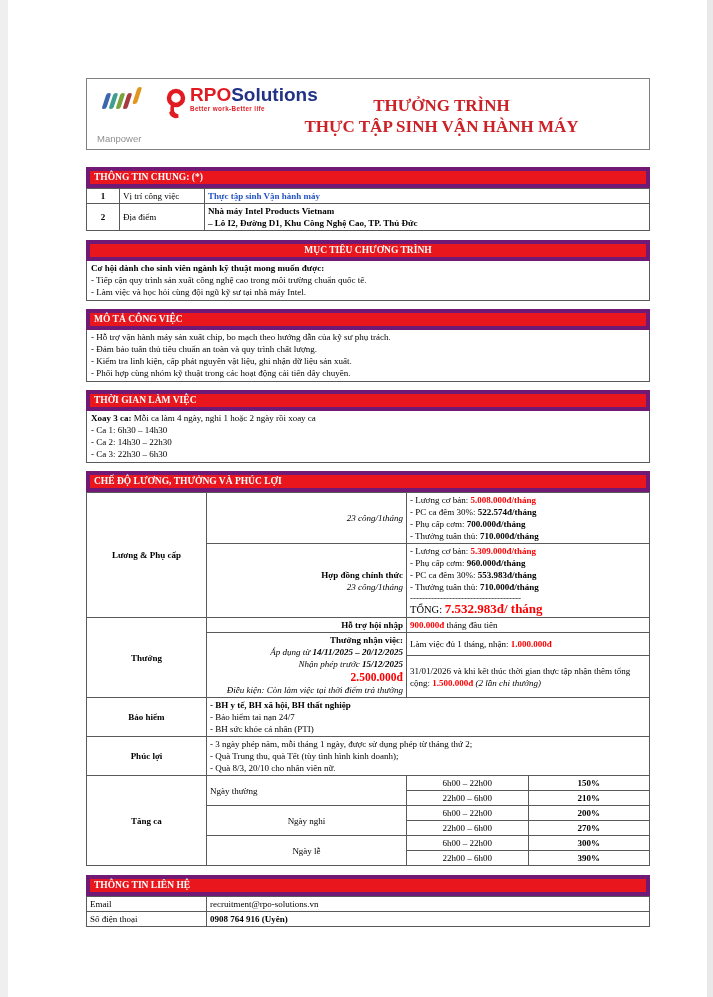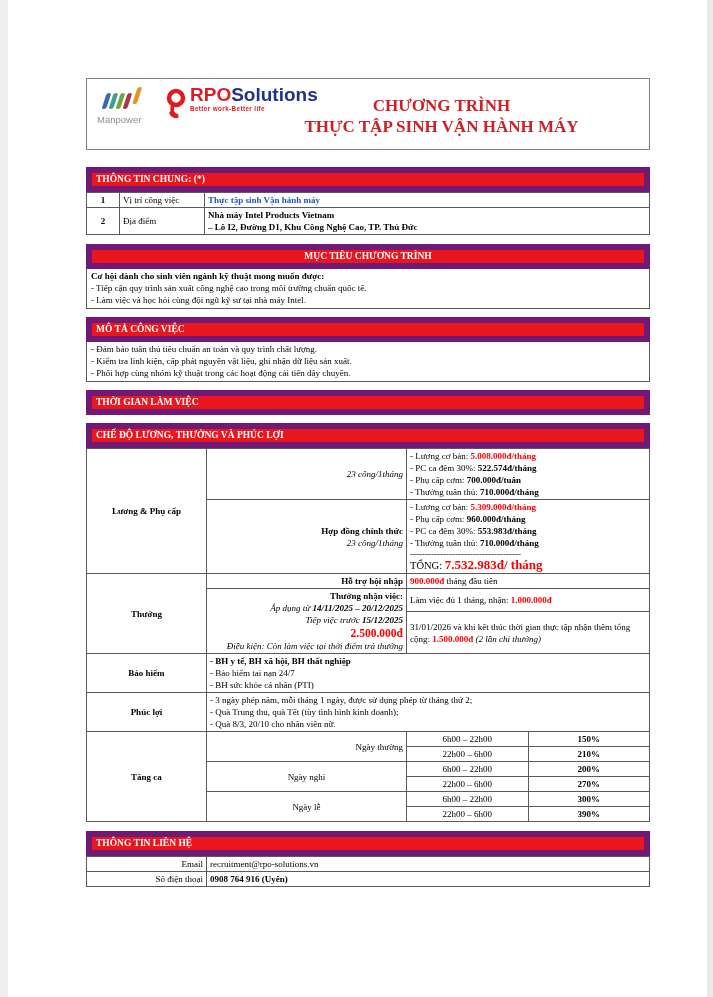--- a/index.html
+++ b/index.html
@@ -4,33 +4,33 @@
 <style>
   * { margin:0; padding:0; box-sizing:border-box; }
   body { background:#f2f2f2; font-family:"Liberation Serif","DejaVu Serif",serif; color:#000; }
   .sheet { position:relative; width:713px; height:997px; background:#ffffff;
            border-left:8px solid #efefef; border-right:6px solid #e9e9e9; overflow:hidden; }
   .doc { position:absolute; left:78px; top:78px; width:564px; font-size:9px; line-height:12px; }
 
   
   .title-box { border:1px solid #808080; height:72px; display:flex; padding:7px 8px 0 10px; }
   .logos { width:200px; display:flex; gap:16px; align-items:flex-start; }
-  .mp-logo { display:flex; flex-direction:column; }
+  .mp-logo { display:flex; flex-direction:column;gap:19px; }
   .mp-name { font-family:"Liberation Sans","DejaVu Sans",sans-serif; color:#8f8f8f; font-size:9.5px; margin-top:1px; }
   .rpo-logo { display:flex; align-items:flex-start; gap:3px; margin-top:2px; }
   .rpo-text { display:flex; flex-direction:column; line-height:13px; font-family:"Liberation Sans","DejaVu Sans",sans-serif; }
   .rpo-line1 { font-weight:bold; font-size:19px; }
   .rpo-r { color:#e11b22; } .rpo-s { color:#223386; }
   .rpo-tag { color:#e11b22; font-weight:bold; font-size:6.3px; letter-spacing:.4px; margin-top:1px; }
   .titles { flex:1; text-align:center; padding:9px 55px 0 0; }
   .title-red { color:#cc2127; font-weight:bold; font-size:17px; line-height:21px; }
 
   
   .bar { background:#e9161d; color:#fff; font-weight:bold; font-size:9.5px; line-height:11px;
-         padding:1px 4px; border:6px solid #701a75; }
+         padding:1px 4px; border:4px solid #701a75; }
   .bar.center { text-align:center; }
   .box { border:1px solid #5a5a5a; border-top:none; padding:1px 4px 2px 4px; }
   .gap8 { height:8px; } .gap9 { height:9px; } .gap17 { height:17px; }
 
   table { border-collapse:collapse; width:100%; table-layout:fixed; }
   td { border:1px solid #5a5a5a; padding:1px 3px; vertical-align:middle; font-size:9px; line-height:12px; }
 
   .ttc-num { width:33px; text-align:center; font-weight:bold; }
   .ttc-label { width:85px;margin-top:11px; }
   .link-blue { color:#2453c4; font-weight:bold; }
@@ -38,21 +38,21 @@
   .sal-c1 { width:120px; text-align:center; font-weight:bold; }
   .sal-c2 { width:200px; text-align:right;margin-top:12px; }
   .sal-t  { width:118px; text-align:center; }
   .sal-r  { width:126px; text-align:center; font-weight:bold;margin-top:20px; }
   .ital { font-style:italic; }
   .red { color:#fe0000; }
   .tot-label { font-size:10.5px; }
   .tot-value { font-size:13px; font-weight:bold; color:#fe0000; }
   .amt-big { font-size:11.5px; font-weight:bold; color:#fe0000; line-height:14px; }
   .divider { letter-spacing:0; line-height:10px; }
-  .contact-label { width:120px; text-align:right; }
+  .contact-label { width:120px; text-align:left; }
 </style>
 </head>
 <body>
 
 <div class="sheet">
   <div class="doc">
 
     <div class="title-box">
       <div class="logos">
         <div class="mp-logo">
@@ -72,21 +72,21 @@
             <circle cx="11" cy="10" r="7" fill="none" stroke="#e11b22" stroke-width="4.5"></circle>
             <path d="M8 16 C6 22 7 27 13 28 C10 29 7 28 6 25" fill="none" stroke="#e11b22" stroke-width="3.5" stroke-linecap="round"></path>
           </svg>
           <div class="rpo-text">
             <span class="rpo-line1"><span class="rpo-r">RPO</span><span class="rpo-s">Solutions</span></span>
             <span class="rpo-tag">Better work-Better life</span>
           </div>
         </div>
       </div>
       <div class="titles">
-        <div class="title-red">CHƯƠNG TRÌNH</div>
+        <div class="title-red">THƯỞNG TRÌNH</div>
         <div class="title-red">THỰC TẬP SINH VẬN HÀNH MÁY</div>
       </div>
     </div>
 
     <div class="gap17"></div>
 
     <div class="bar">THÔNG TIN CHUNG: (*)</div>
     <table>
       <tbody>
           <tr>
@@ -111,42 +111,49 @@
     <div class="box">
       <div style="font-weight:bold">Cơ hội dành cho sinh viên ngành kỹ thuật mong muốn được:</div>
       <div>- Tiếp cận quy trình sản xuất công nghệ cao trong môi trường chuẩn quốc tế.</div>
       <div>- Làm việc và học hỏi cùng đội ngũ kỹ sư tại nhà máy Intel.</div>
     </div>
 
     <div class="gap8"></div>
 
     <div class="bar">MÔ TẢ CÔNG VIỆC</div>
     <div class="box">
+      <div>- Hỗ trợ vận hành máy sản xuất chip, bo mạch theo hướng dẫn của kỹ sư phụ trách.</div>
       <div>- Đảm bảo tuân thủ tiêu chuẩn an toàn và quy trình chất lượng.</div>
       <div>- Kiểm tra linh kiện, cấp phát nguyên vật liệu, ghi nhận dữ liệu sản xuất.</div>
       <div>- Phối hợp cùng nhóm kỹ thuật trong các hoạt động cải tiến dây chuyền.</div>
     </div>
 
     <div class="gap8"></div>
 
     <div class="bar">THỜI GIAN LÀM VIỆC</div>
+    <div class="box">
+      <div><b>Xoay 3 ca:</b><span> Mỗi ca làm 4 ngày, nghỉ 1 hoặc 2 ngày rồi xoay ca</span></div>
+      <div>- Ca 1: 6h30 – 14h30</div>
+      <div>- Ca 2: 14h30 – 22h30</div>
+      <div>- Ca 3: 22h30 – 6h30</div>
+    </div>
 
     <div class="gap8"></div>
 
     <div class="bar">CHẾ ĐỘ LƯƠNG, THƯỞNG VÀ PHÚC LỢI</div>
     <table>
 
       <tbody>
           <tr>
         <td class="sal-c1" rowspan="2">Lương &amp; Phụ cấp</td>
         <td class="sal-c2 ital">23 công/1tháng</td>
         <td colspan="2">
           <div><span>- Lương cơ bản: </span><b class="red">5.008.000đ/tháng</b></div>
           <div><span>- PC ca đêm 30%: </span><b>522.574đ/tháng</b></div>
-          <div><span>- Phụ cấp cơm: </span><b>700.000đ/tuân</b></div>
+          <div><span>- Phụ cấp cơm: </span><b>700.000đ/tháng</b></div>
           <div><span>- Thưởng tuân thủ: </span><b>710.000đ/tháng</b></div>
         </td>
       </tr>
       <tr>
         <td class="sal-c2">
           <div style="font-weight:bold">Hợp đồng chính thức</div>
           <div class="ital">23 công/1tháng</div>
         </td>
         <td colspan="2">
           <div><span>- Lương cơ bản: </span><b class="red">5.309.000đ/tháng</b></div>
@@ -160,21 +167,21 @@
 
       <tr>
         <td class="sal-c1" rowspan="3">Thưởng</td>
         <td class="sal-c2" style="font-weight:bold">Hỗ trợ hội nhập</td>
         <td colspan="2"><b class="red">900.000đ</b><span> tháng đầu tiên</span></td>
       </tr>
       <tr>
         <td class="sal-c2" rowspan="2">
           <div style="font-weight:bold">Thưởng nhận việc:</div>
           <div class="ital"><span>Áp dụng từ </span><b>14/11/2025 – 20/12/2025</b></div>
-          <div class="ital"><span>Tiếp việc trước </span><b>15/12/2025</b></div>
+          <div class="ital"><span>Nhận phép trước </span><b>15/12/2025</b></div>
           <div class="amt-big">2.500.000đ</div>
           <div class="ital">Điều kiện: Còn làm việc tại thời điểm trả thưởng</div>
         </td>
         <td colspan="2"><span>Làm việc đủ 1 tháng, nhận: </span><b class="red">1.000.000đ</b></td>
       </tr>
       <tr>
         <td colspan="2"><span>31/01/2026 và khi kết thúc thời gian thực tập nhận thêm tổng cộng: </span><b class="red">1.500.000đ</b><span class="ital"> (2 lần chi thưởng)</span></td>
       </tr>
 
       <tr>
@@ -190,21 +197,21 @@
         <td class="sal-c1">Phúc lợi</td>
         <td colspan="3">
           <div>- 3 ngày phép năm, mỗi tháng 1 ngày, được sử dụng phép từ tháng thứ 2;</div>
           <div>- Quà Trung thu, quà Tết (tùy tình hình kinh doanh);</div>
           <div>- Quà 8/3, 20/10 cho nhân viên nữ.</div>
         </td>
       </tr>
 
       <tr>
         <td class="sal-c1" rowspan="6">Tăng ca</td>
-        <td class="sal-c2" rowspan="2" style="text-align:right">Ngày thường</td>
+        <td class="sal-c2" rowspan="2" style="text-align:left">Ngày thường</td>
         <td class="sal-t">6h00 – 22h00</td>
         <td class="sal-r">150%</td>
       </tr>
       <tr>
         <td class="sal-t">22h00 – 6h00</td>
         <td class="sal-r">210%</td>
       </tr>
       <tr>
         <td class="sal-c2" rowspan="2" style="text-align:center">Ngày nghỉ</td>
         <td class="sal-t">6h00 – 22h00</td>

